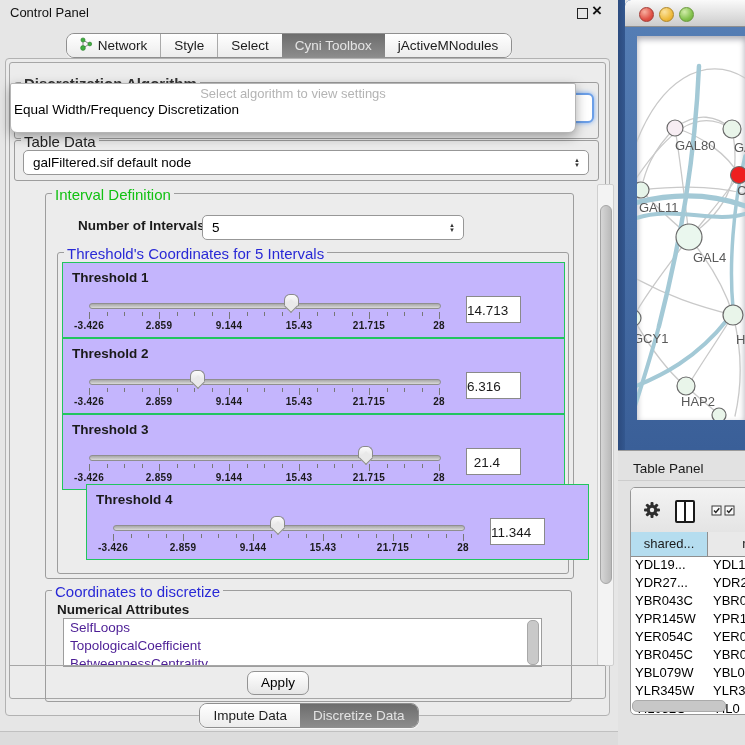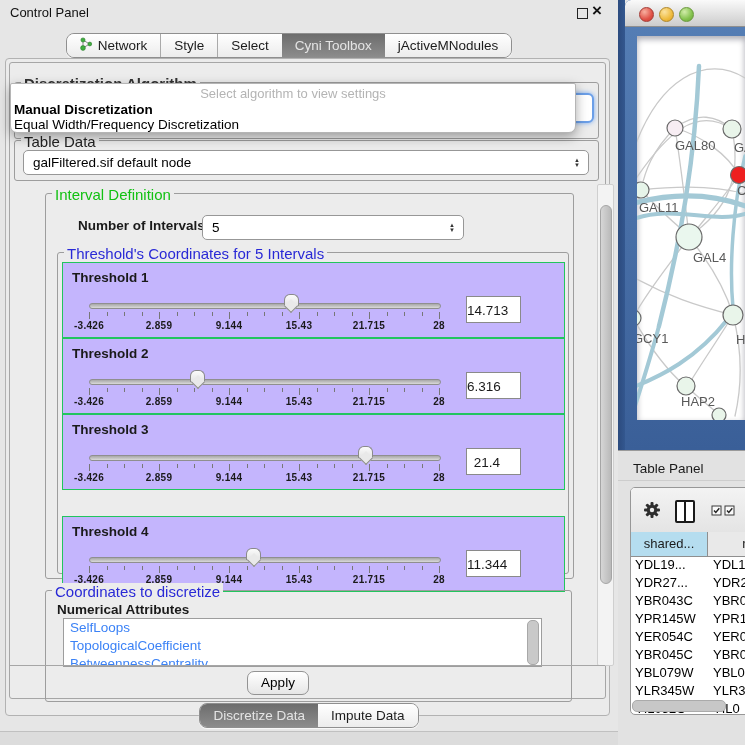--- a/index.html
+++ b/index.html
@@ -78,21 +78,21 @@
   .tick-labels{position:absolute;left:26px;top:57px;width:350px;height:12px;}
   .tick-lab{position:absolute;transform:translateX(-50%);font-size:10px;font-weight:bold;color:#1a1a1a;
     letter-spacing:.3px;white-space:nowrap;}
   .thr-value{position:absolute;left:403px;top:33px;width:55px;height:27px;background:#fff;border:1px solid #8a8a8a;
     font-size:13.5px;text-align:right;line-height:27px;padding-right:20px;box-sizing:border-box;}
 
   
   .grp-attr{left:45px;top:590px;width:525px;height:110px;}
   .lbl-numattr{left:57px;top:602px;font-weight:bold;font-size:13.5px;}
   .attr-list{left:63px;top:618px;width:477px;height:47px;background:#fff;border:1px solid #9d9d9d;overflow:hidden;}
-  .attr-item{padding-left:6px;height:18px;line-height:18px;font-size:13.5px;color:#3b82f6;}
+  .attr-item{padding-left:6px;height:18px;line-height:18px;font-size:13.5px;color:#4c1d95;}
   .attr-scroll{position:absolute;right:2px;top:2px;width:10px;height:43px;background:#c9c9c9;
     border:1px solid #a8a8a8;border-radius:5px;}
 
   
   .v-scroll-track{left:597px;top:184px;width:15px;height:480px;background:#f3f3f3;border:1px solid #cfcfcf;border-radius:2px;}
   .v-scroll-thumb{left:599.5px;top:205px;width:10px;height:377px;border-radius:6px;
     background:linear-gradient(90deg,#d6d6d6,#b9b9b9);border:1px solid #a5a5a5;}
 
   .divider-bottom{left:9px;top:665px;width:596px;height:1px;background:#a6a6a6;}
 
@@ -179,21 +179,20 @@
 <div class="abs panel-outer"></div>
 <div class="abs panel-inner"></div>
 
 <div class="group grp-algo">
   <span class="legend dark">Discretization Algorithm</span>
 </div>
 <div class="abs combo-focus"></div>
 
 <div class="abs popup">
   <div class="popup-placeholder">Select algorithm to view settings</div>
-  <div class="popup-item bold">Manual Discretization</div>
   <div class="popup-item">Equal Width/Frequency Discretization</div>
 </div>
 
 <div class="group grp-tabledata">
   <span class="legend dark" style="font-weight:normal;color:#222;">Table Data</span>
 </div>
 <div class="combo cb-tabledata">
   <span class="val">galFiltered.sif default node</span>
   <span class="steppers">
       <span>▲</span>
@@ -321,21 +320,21 @@
   <div class="tick-labels">
       <span class="tick-lab" style="left: 0px;">-3.426</span>
       <span class="tick-lab" style="left: 70px;">2.859</span>
       <span class="tick-lab" style="left: 140px;">9.144</span>
       <span class="tick-lab" style="left: 210px;">15.43</span>
       <span class="tick-lab" style="left: 280px;">21.715</span>
       <span class="tick-lab" style="left: 350px;">28</span>
     </div>
   <div class="thr-value">21.4</div>
 </div>
-<div class="thr-block" style="top:516px;">
+<div class="thr-block" style="top:484px;margin-left:24px;">
   <span class="thr-label">Threshold 4</span>
   <div class="thr-track"></div>
   <div class="thr-thumb" style="left: 183.498px;"></div>
   <div class="ticks">
       <div class="tick major" style="left: 0px;"></div>
       <div class="tick minor" style="left: 17.5px;"></div>
       <div class="tick minor" style="left: 35px;"></div>
       <div class="tick minor" style="left: 52.5px;"></div>
       <div class="tick major" style="left: 70px;"></div>
       <div class="tick minor" style="left: 87.5px;"></div>
@@ -380,25 +379,25 @@
 
 <div class="abs v-scroll-track"></div>
 <div class="abs v-scroll-thumb"></div>
 
 <div class="abs divider-bottom"></div>
 
 <div class="abs apply-btn">Apply</div>
 
 <div class="abs bottom-tabrow">
   <div class="tabgroup">
+    <div class="tab">
+      <span>Impute Data</span>
+    </div>
     <div class="tab selected">
       <span>Discretize Data</span>
-    </div>
-    <div class="tab">
-      <span>Impute Data</span>
     </div>
   </div>
 </div>
 <div class="abs bottom-strip"></div>
 
 <div class="abs desktop-strip"></div>
 <div class="abs net-window">
   <div class="abs net-titlebar">
     <span class="tl red"></span>
     <span class="tl yellow"></span>

